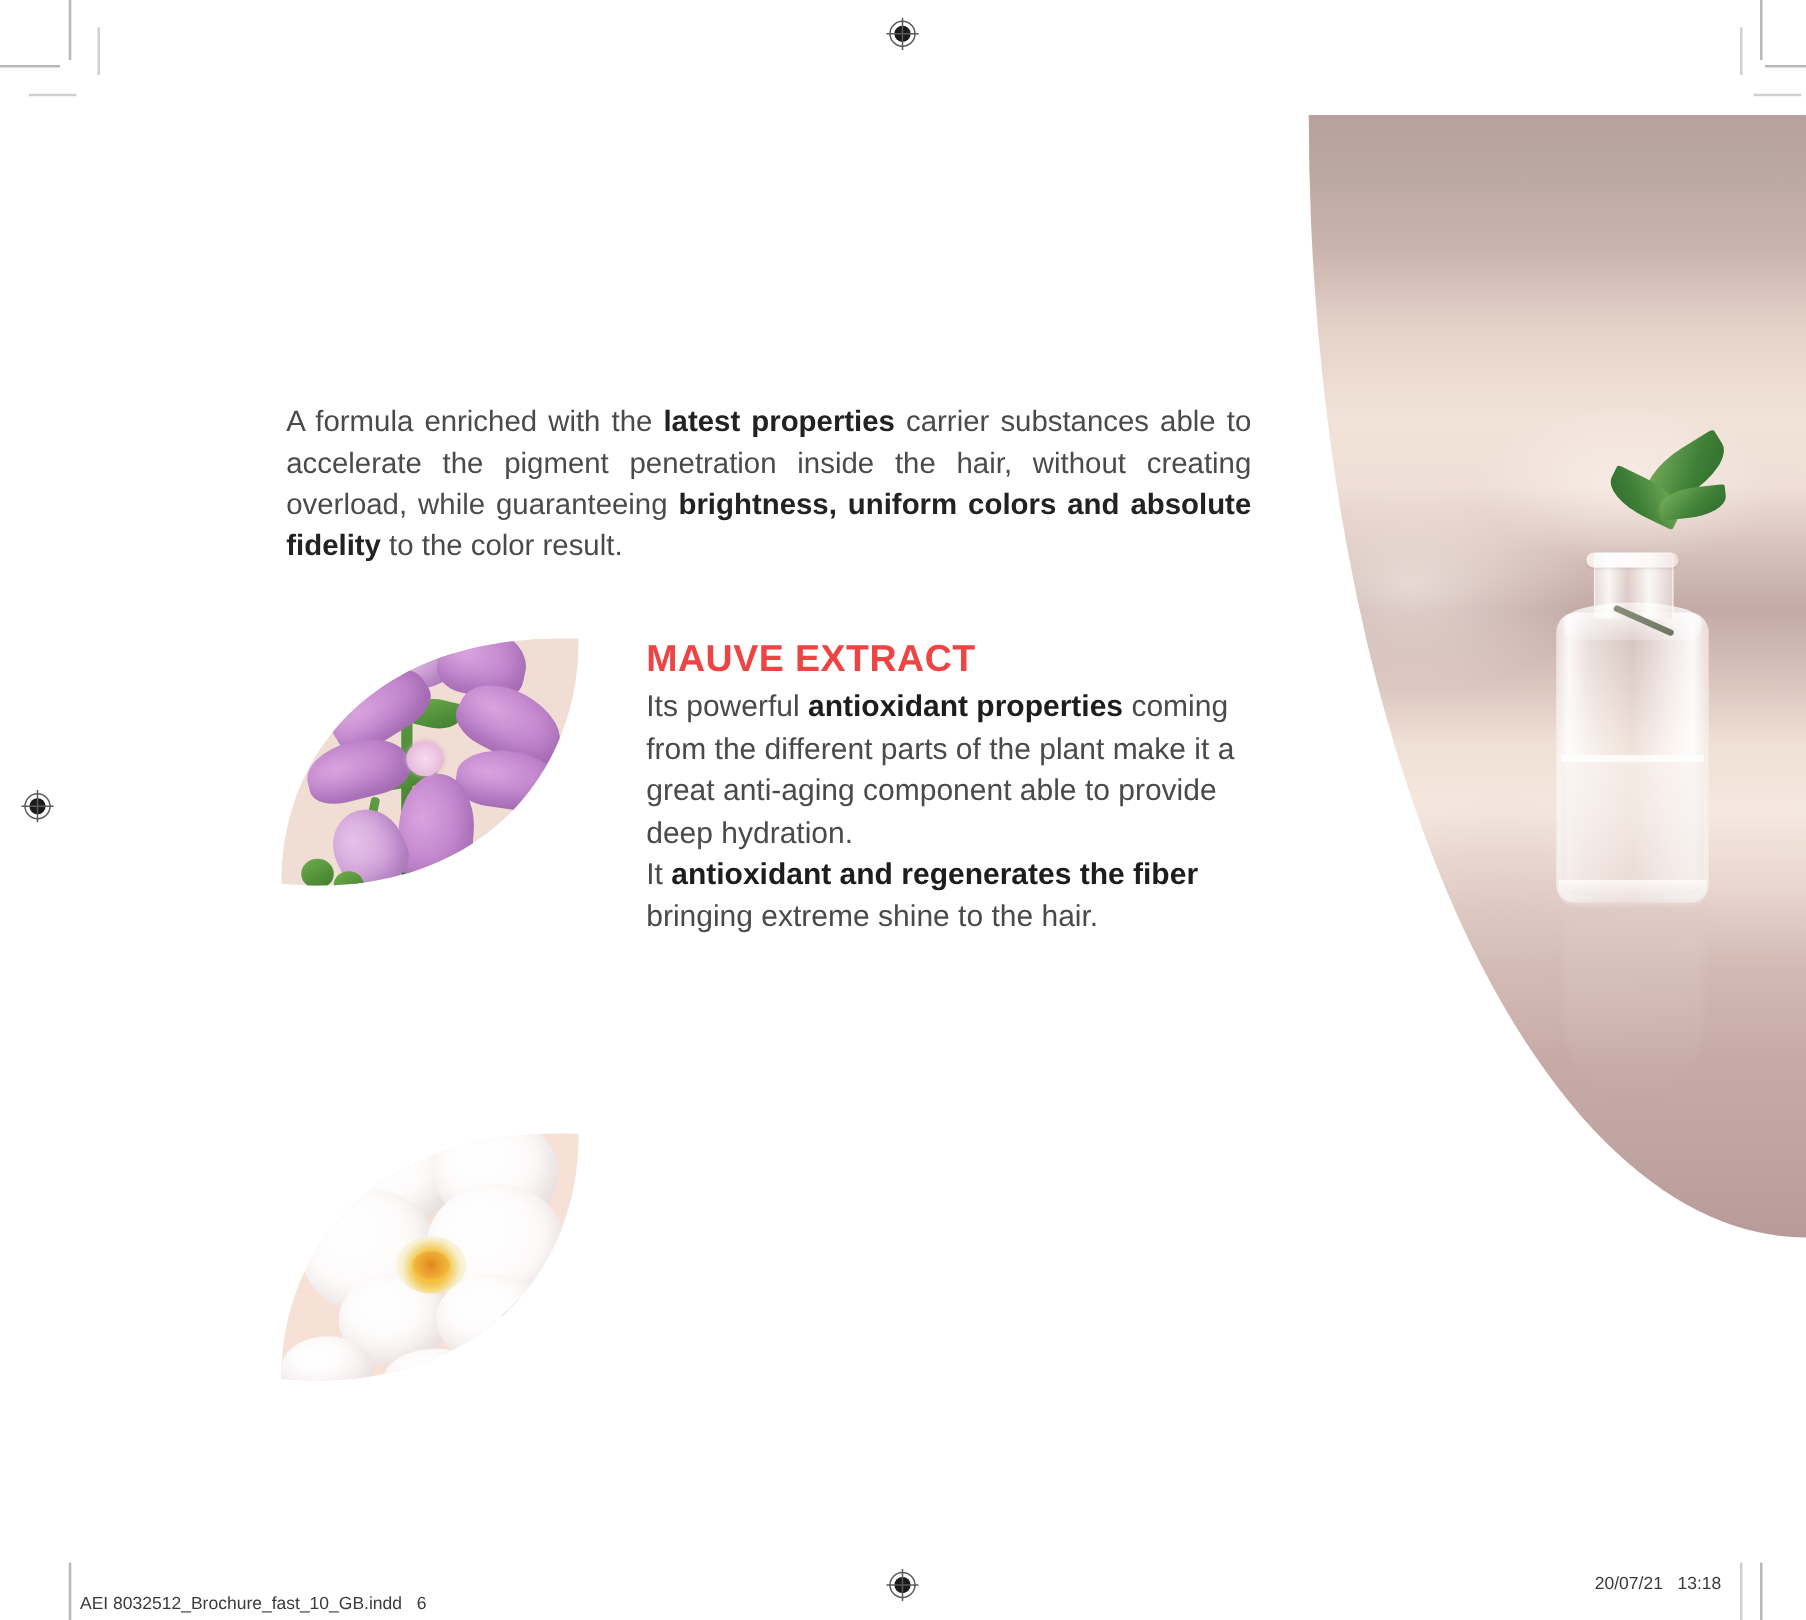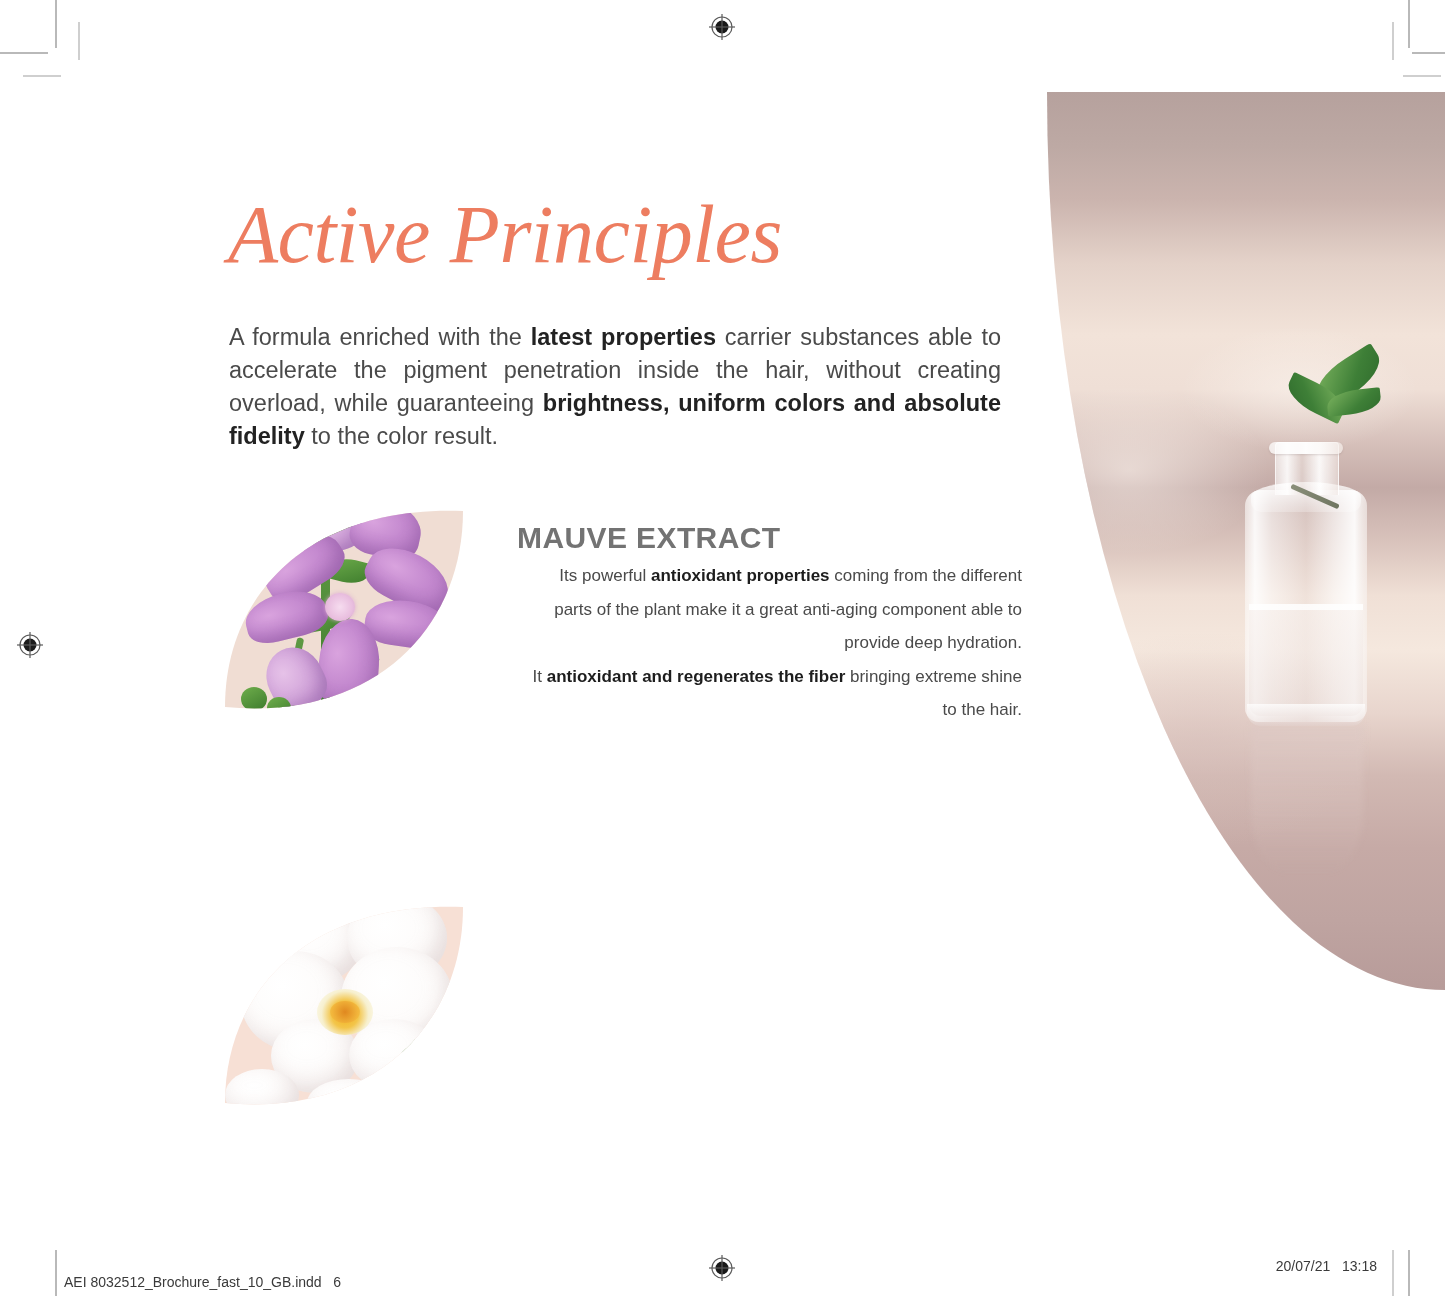--- a/index.html
+++ b/index.html
@@ -256,29 +256,28 @@
     height: 11px;
     background: linear-gradient(180deg, #7aa94f, #44762f);
     border-radius: 6px;
   }
 
   .ing-text { position: absolute; left: 302px; top: 10px; width: 505px; }
   .ing-heading {
     font-size: 30px;
     font-weight: 700;
     letter-spacing: 0.4px;
-    color: #737373;
-    margin: 14px 0 4px 0;
+    color: #ef4444;
+    margin: 4px 0 4px 0;
     line-height: 34px;
   }
   .ing-body {
-    font-size: 17px;
+    font-size: 24px;
     line-height: 33.5px;
     color: #4a4a4a;
-    text-align: right;
   }
   .ing-body b { color: #1d1d1d; font-weight: 700; }
 
   
   .footer-left {
     position: absolute;
     left: 64px;
     top: 1258px;
     font-size: 14px;
     color: #3a3a3a;
@@ -357,21 +356,20 @@
       <div class="vial-body"></div>
       <div class="vial-water"></div>
       <div class="vial-base"></div>
       <div class="vial-shoulder"></div>
       <div class="vial-neck"></div>
       <div class="vial-lip"></div>
       <div class="stem"></div>
     </div>
   </div>
 
-  <h1 class="title">Active Principles</h1>
 
   <p class="intro">A formula enriched with the <b>latest properties</b> carrier substances able to accelerate the pigment penetration inside the hair, without creating overload, while guaranteeing <b>brightness, uniform colors and absolute fidelity</b> to the color result.</p>
 
   <div class="ingredient ing-mauve">
     <div class="lens">
       <div class="mauve-art">
         <div class="stemline" style="left:106px; top:40px; width:9px; height:180px;"></div>
         <div class="stemline" style="left:74px; top:140px; width:7px; height:80px; transform:rotate(12deg);"></div>
         <div class="gleaf" style="left:96px; top:24px; width:44px; height:26px; transform:rotate(-22deg);"></div>
         <div class="gleaf" style="left:114px; top:62px; width:40px; height:24px; transform:rotate(14deg);"></div>

